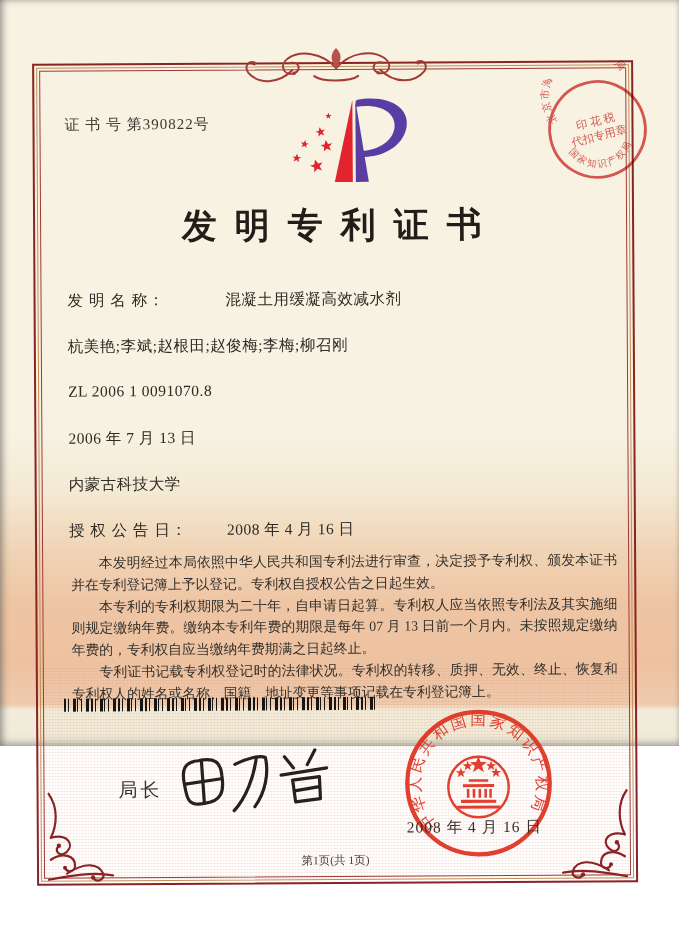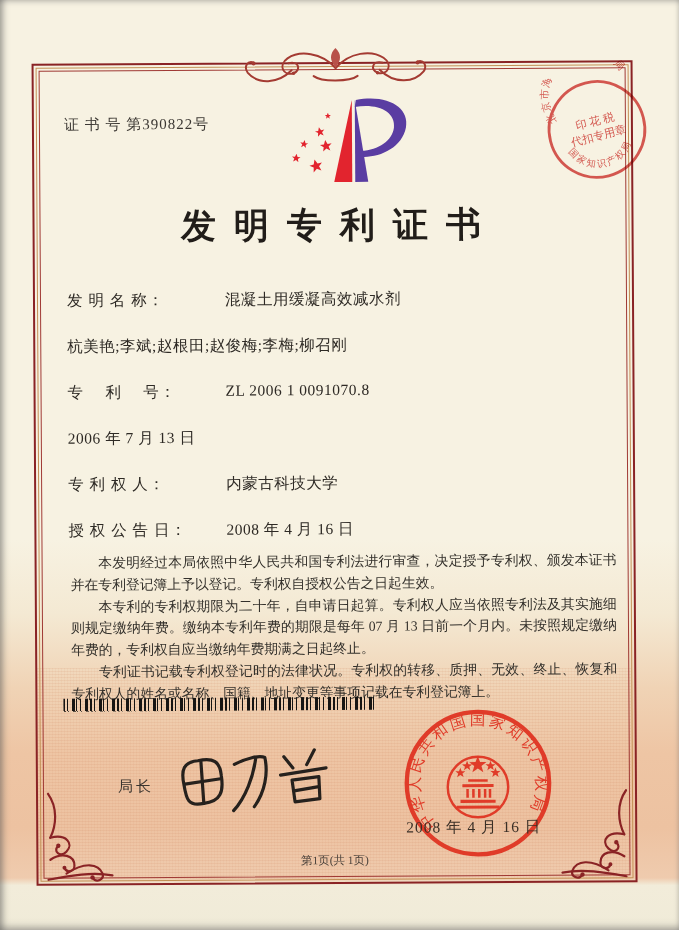--- a/index.html
+++ b/index.html
@@ -2,21 +2,21 @@
 <html><head>
 <meta charset="utf-8">
 <style>
   html,body{margin:0;padding:0;}
   body{
     width:679px;height:930px;overflow:hidden;
     background:#ffffff;
     font-family:"Liberation Serif","DejaVu Serif",serif;
   }
   .paper{
-    position:relative;width:679px;height:930px;
+    position:relative;width:679px;height:746px;
     background:linear-gradient(180deg,
       #f7f2e2 0%, #f7f2e2 58%,
       #f4e9d3 66%,
       #f0d3b5 74%,
       #eec5a4 81%,
       #edc2a1 89%,
       #efcbae 94.4%,
       #f2ecda 95.2%,
       #f0ebd8 100%);
     box-shadow:inset 8px 0 6px -5px rgba(90,90,88,.55),
@@ -64,21 +64,21 @@
     position:absolute;left:62px;top:697px;width:312px;height:13px;
     background:repeating-linear-gradient(90deg,
       #171513 0 2px, transparent 2px 4px,
       #171513 4px 5px, transparent 5px 9px,
       #171513 9px 12px, transparent 12px 13px,
       #171513 13px 14px, transparent 14px 17px,
       #171513 17px 18px, transparent 18px 22px,
       #171513 22px 25px, transparent 25px 27px);
   }
   
-  .director{position:absolute;left:116px;top:776px;font-size:15px;letter-spacing:3px;color:#3a342e;}
+  .director{position:absolute;left:116px;top:776px;font-size:19px;letter-spacing:3px;color:#3a342e;}
   .signature{position:absolute;left:168px;top:740px;width:170px;height:80px;}
   
   .seal{position:absolute;left:398px;top:706px;width:156px;height:156px;mix-blend-mode:multiply;opacity:.92;}
   .seal-date{position:absolute;left:404px;top:818px;width:160px;font-size:15.5px;letter-spacing:1px;color:#3a2f26;}
   .taxstamp{position:absolute;left:538px;top:70px;width:122px;height:122px;transform:rotate(-14deg);mix-blend-mode:multiply;opacity:.85;}
   
   .pageinfo{position:absolute;left:34px;top:853px;width:597px;text-align:center;font-size:11.5px;color:#4a413a;}
   .ornament-top{position:absolute;left:228px;top:42px;width:220px;height:48px;}
   .corner{position:absolute;width:86px;height:96px;}
   .corner.bl{left:38px;top:786px;}
@@ -170,28 +170,26 @@
 
     <div class="fields">
       <div class="field-row">
         <span class="field-label">发 明 名 称：</span>
         <span class="field-value">混凝土用缓凝高效减水剂</span>
       </div>
       <div class="field-row">
         <span class="field-value">杭美艳;李斌;赵根田;赵俊梅;李梅;柳召刚</span>
       </div>
       <div class="field-row">
-        <span class="field-label">专　 利　 号：</span>
         <span class="field-value">ZL 2006 1 0091070.8</span>
       </div>
       <div class="field-row">
         <span class="field-value">2006 年 7 月 13 日</span>
       </div>
       <div class="field-row">
-        <span class="field-label">专 利 权 人：</span>
         <span class="field-value">内蒙古科技大学</span>
       </div>
       <div class="field-row">
         <span class="field-label">授 权 公 告 日：</span>
         <span class="field-value">2008 年 4 月 16 日</span>
       </div>
     </div>
 
     <div class="legal">
       <p>本发明经过本局依照中华人民共和国专利法进行审查，决定授予专利权、颁发本证书并在专利登记簿上予以登记。专利权自授权公告之日起生效。</p>

